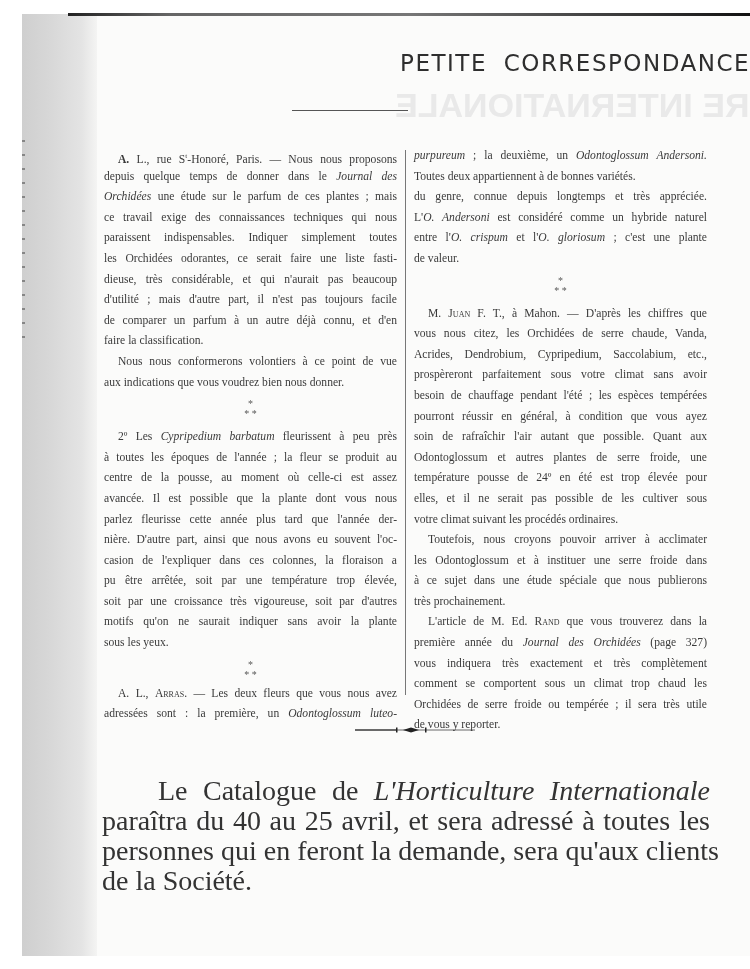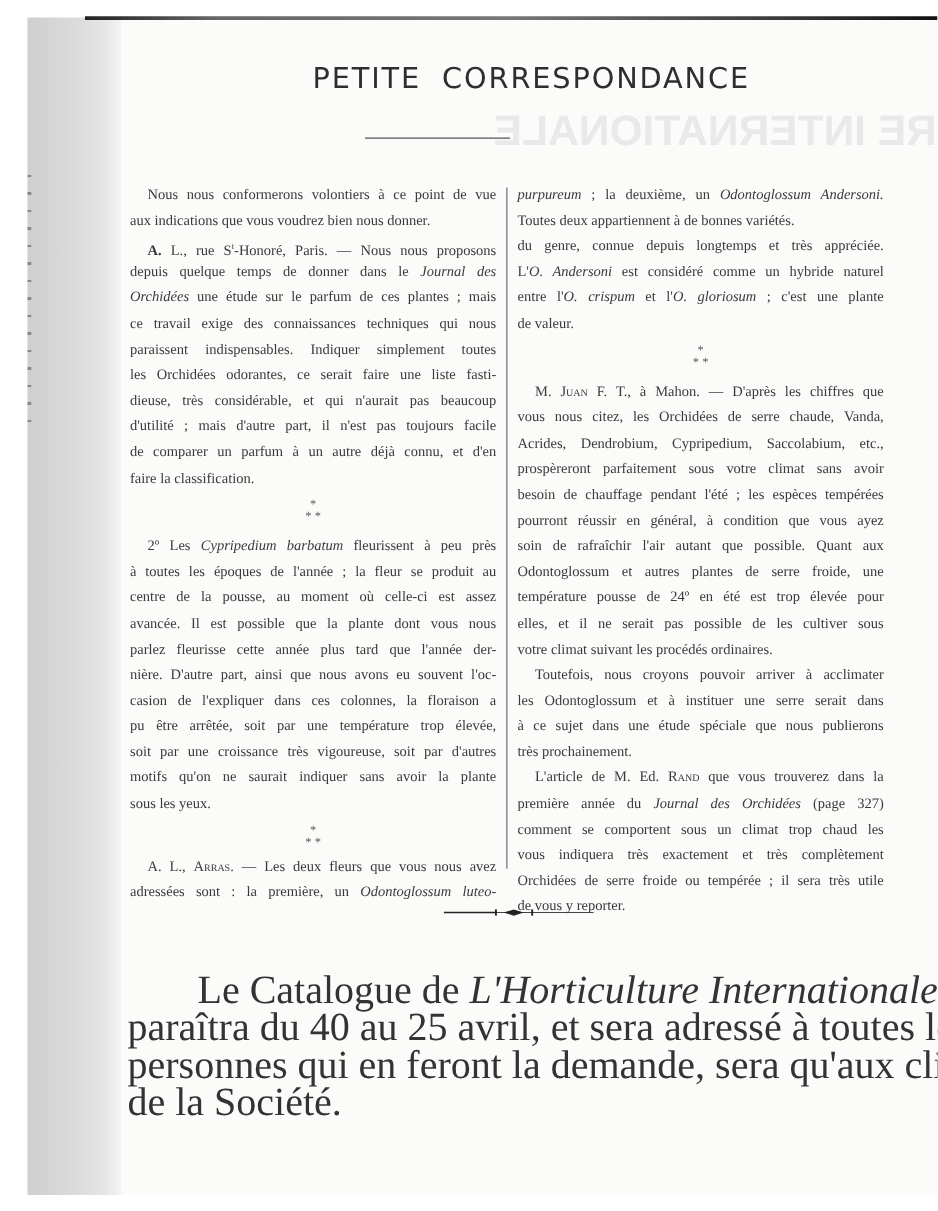--- a/index.html
+++ b/index.html
@@ -24,21 +24,21 @@
   }
   .top-edge {
     position: absolute; left: 68px; top: 13px; width: 682px; height: 3px;
     background: linear-gradient(to right, #222 0%, #666 15%, #777 50%, #333 85%, #111 100%);
   }
   .bleed {
     position: absolute; font-family: "Liberation Sans", sans-serif; color: #e9e9e9;
     font-weight: bold; white-space: nowrap; transform: scaleX(-1);
   }
   .title {
-    position: absolute; left: 100px; top: 50px; width: 650px; text-align: center;
+    position: absolute; left: 100px; top: 50px; width: 650px; text-align: right;
     font-family: "DejaVu Sans", sans-serif; font-size: 23px; letter-spacing: 1.5px;
     color: #2e2e2e; word-spacing: 8px;
   }
   .title-rule {
     position: absolute; left: 292px; top: 110px; width: 116px; height: 1px; background: #555;
   }
   .col {
     position: absolute; top: 146px; width: 293px;
     font-size: 11.6px; line-height: 20.6px;
   }
@@ -52,54 +52,54 @@
   .line.indent { padding-left: 14px; }
   .sc { font-variant: small-caps; }
   .asterism { display: block; text-align: center; height: 30px; font-size: 10px; line-height: 10px; padding-top: 6px; box-sizing: border-box; color:#555; }
   .asterism span { display:block; }
   i { }
   .ornament {
     position: absolute; left: 355px; top: 726px; width: 120px; height: 8px;
   }
   .announce {
     position: absolute; left: 130px; top: 776px; width: 580px;
-    font-size: 32px; line-height: 30px; color: #333;
+    font-size: 28px; line-height: 30px; color: #333;
   }
   .announce .line { height: 30px; }
   .announce .line.indent { padding-left: 28px; }
 </style>
 </head>
 <body>
 
 <div class="page"></div>
 <div class="gutter"></div>
 <div class="gutter-dots"></div>
 <div class="top-edge"></div>
 
 <div class="bleed" style="left:395px; top:86px; font-size:34px;">L'HORTICULTURE INTERNATIONALE</div>
 
 <div class="title">PETITE CORRESPONDANCE</div>
 <div class="title-rule"></div>
 
 <div class="col left">
   <div>
-    <span class="line indent">Nous nous conformerons volontiers à ce point de vue</span>
-    <span class="line last">aux indications que vous voudrez bien nous donner.</span>
-  </div>
-  <div>
     <span class="line indent"><b>A.</b> L., rue S<sup style="font-size:7px">t</sup>-Honoré, Paris. — Nous nous proposons</span>
     <span class="line">depuis quelque temps de donner dans le <i>Journal des</i></span>
     <span class="line"><i>Orchidées</i> une étude sur le parfum de ces plantes ; mais</span>
     <span class="line">ce travail exige des connaissances techniques qui nous</span>
     <span class="line">paraissent indispensables. Indiquer simplement toutes</span>
     <span class="line">les Orchidées odorantes, ce serait faire une liste fasti-</span>
     <span class="line">dieuse, très considérable, et qui n'aurait pas beaucoup</span>
     <span class="line">d'utilité ; mais d'autre part, il n'est pas toujours facile</span>
     <span class="line">de comparer un parfum à un autre déjà connu, et d'en</span>
     <span class="line last">faire la classification.</span>
+  </div>
+  <div>
+    <span class="line indent">Nous nous conformerons volontiers à ce point de vue</span>
+    <span class="line last">aux indications que vous voudrez bien nous donner.</span>
   </div>
   <div class="asterism">
       <span>*</span>
       <span>* *</span>
     </div>
   <div style="margin-top:4px">
     <span class="line indent">2º Les <i>Cypripedium barbatum</i> fleurissent à peu près</span>
     <span class="line">à toutes les époques de l'année ; la fleur se produit au</span>
     <span class="line">centre de la pousse, au moment où celle-ci est assez</span>
     <span class="line">avancée. Il est possible que la plante dont vous nous</span>
@@ -146,29 +146,29 @@
     <span class="line">besoin de chauffage pendant l'été ; les espèces tempérées</span>
     <span class="line">pourront réussir en général, à condition que vous ayez</span>
     <span class="line">soin de rafraîchir l'air autant que possible. Quant aux</span>
     <span class="line">Odontoglossum et autres plantes de serre froide, une</span>
     <span class="line">température pousse de 24º en été est trop élevée pour</span>
     <span class="line">elles, et il ne serait pas possible de les cultiver sous</span>
     <span class="line last">votre climat suivant les procédés ordinaires.</span>
   </div>
   <div>
     <span class="line indent">Toutefois, nous croyons pouvoir arriver à acclimater</span>
-    <span class="line">les Odontoglossum et à instituer une serre serait dans</span>
+    <span class="line">les Odontoglossum et à instituer une serre froide dans</span>
     <span class="line">à ce sujet dans une étude spéciale que nous publierons</span>
     <span class="line last">très prochainement.</span>
   </div>
   <div>
     <span class="line indent">L'article de M. Ed. <span class="sc">Rand</span> que vous trouverez dans la</span>
     <span class="line">première année du <i>Journal des Orchidées</i> (page 327)</span>
+    <span class="line">vous indiquera très exactement et très complètement</span>
     <span class="line">comment se comportent sous un climat trop chaud les</span>
-    <span class="line">vous indiquera très exactement et très complètement</span>
     <span class="line">Orchidées de serre froide ou tempérée ; il sera très utile</span>
     <span class="line last">de vous y reporter.</span>
   </div>
 </div>
 
 <svg class="ornament" viewBox="0 0 120 8">
   <line x1="0" y1="4" x2="120" y2="4" stroke="#444" stroke-width="0.8"></line>
   <line x1="0" y1="4" x2="42" y2="4" stroke="#222" stroke-width="1.2"></line>
   <rect x="41" y="1.5" width="1.5" height="5" fill="#222"></rect>
   <path d="M48 4 L56 1.5 L64 4 L56 6.5 Z" fill="#222"></path>

